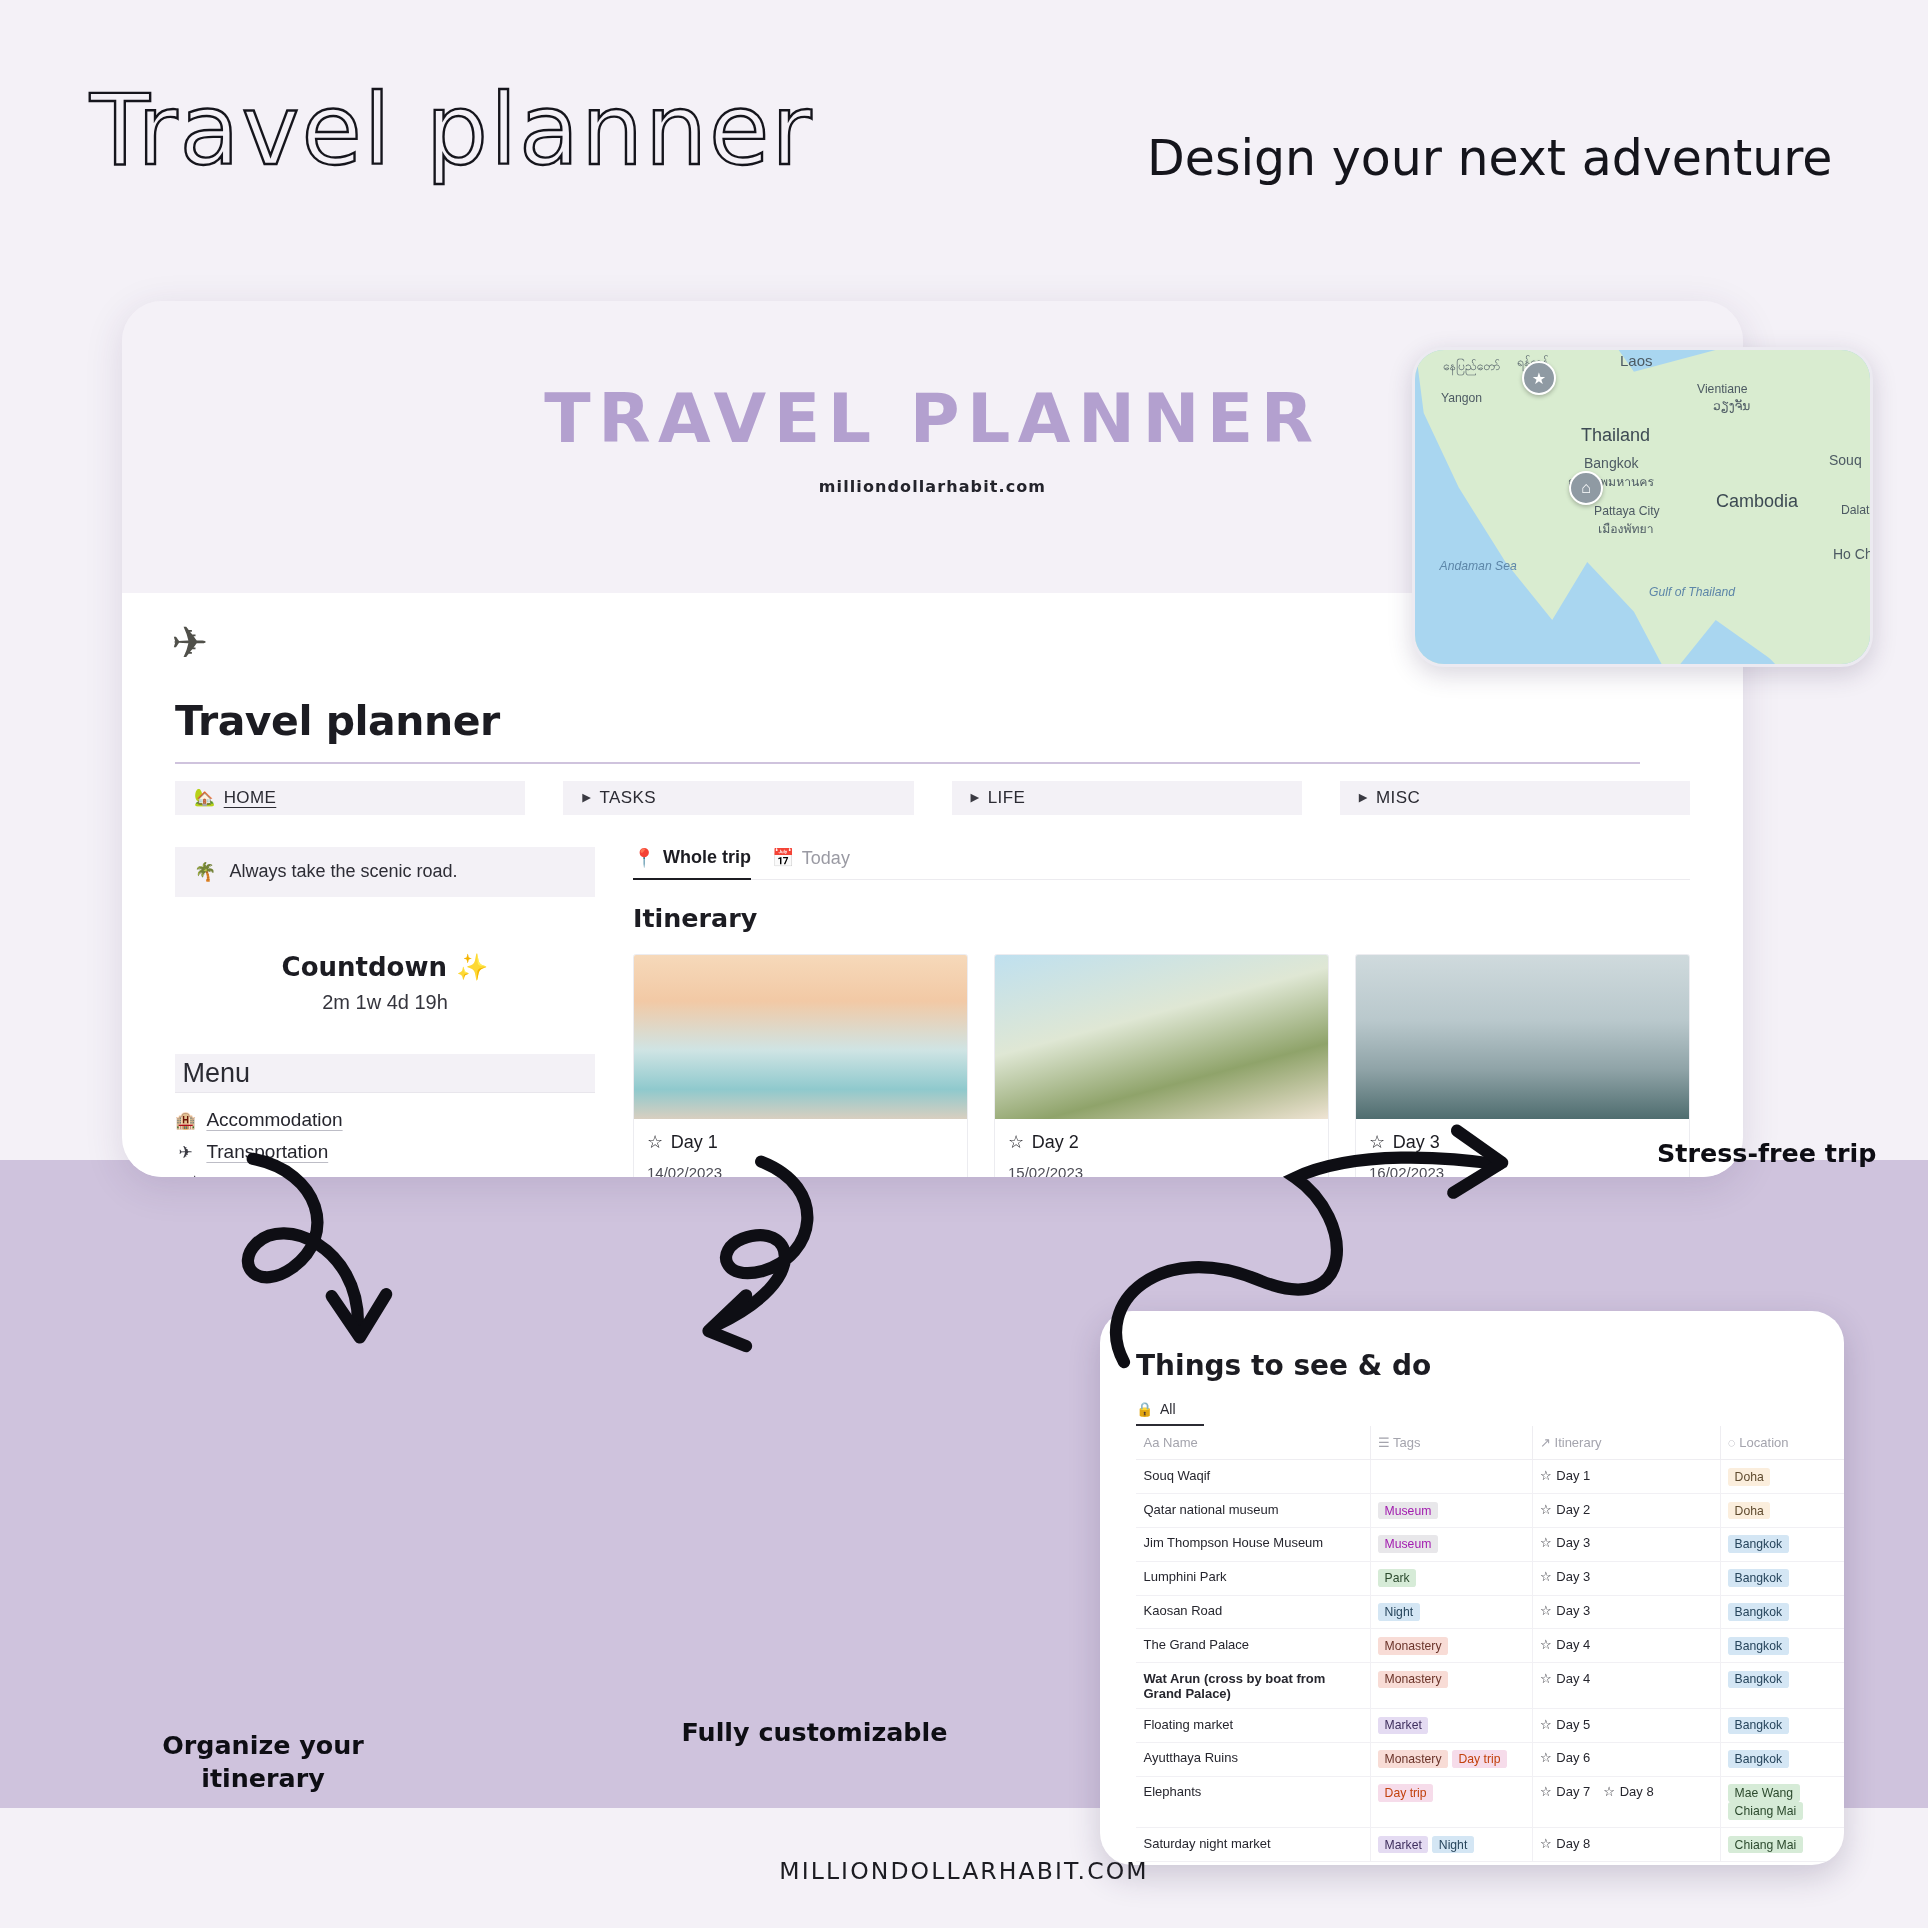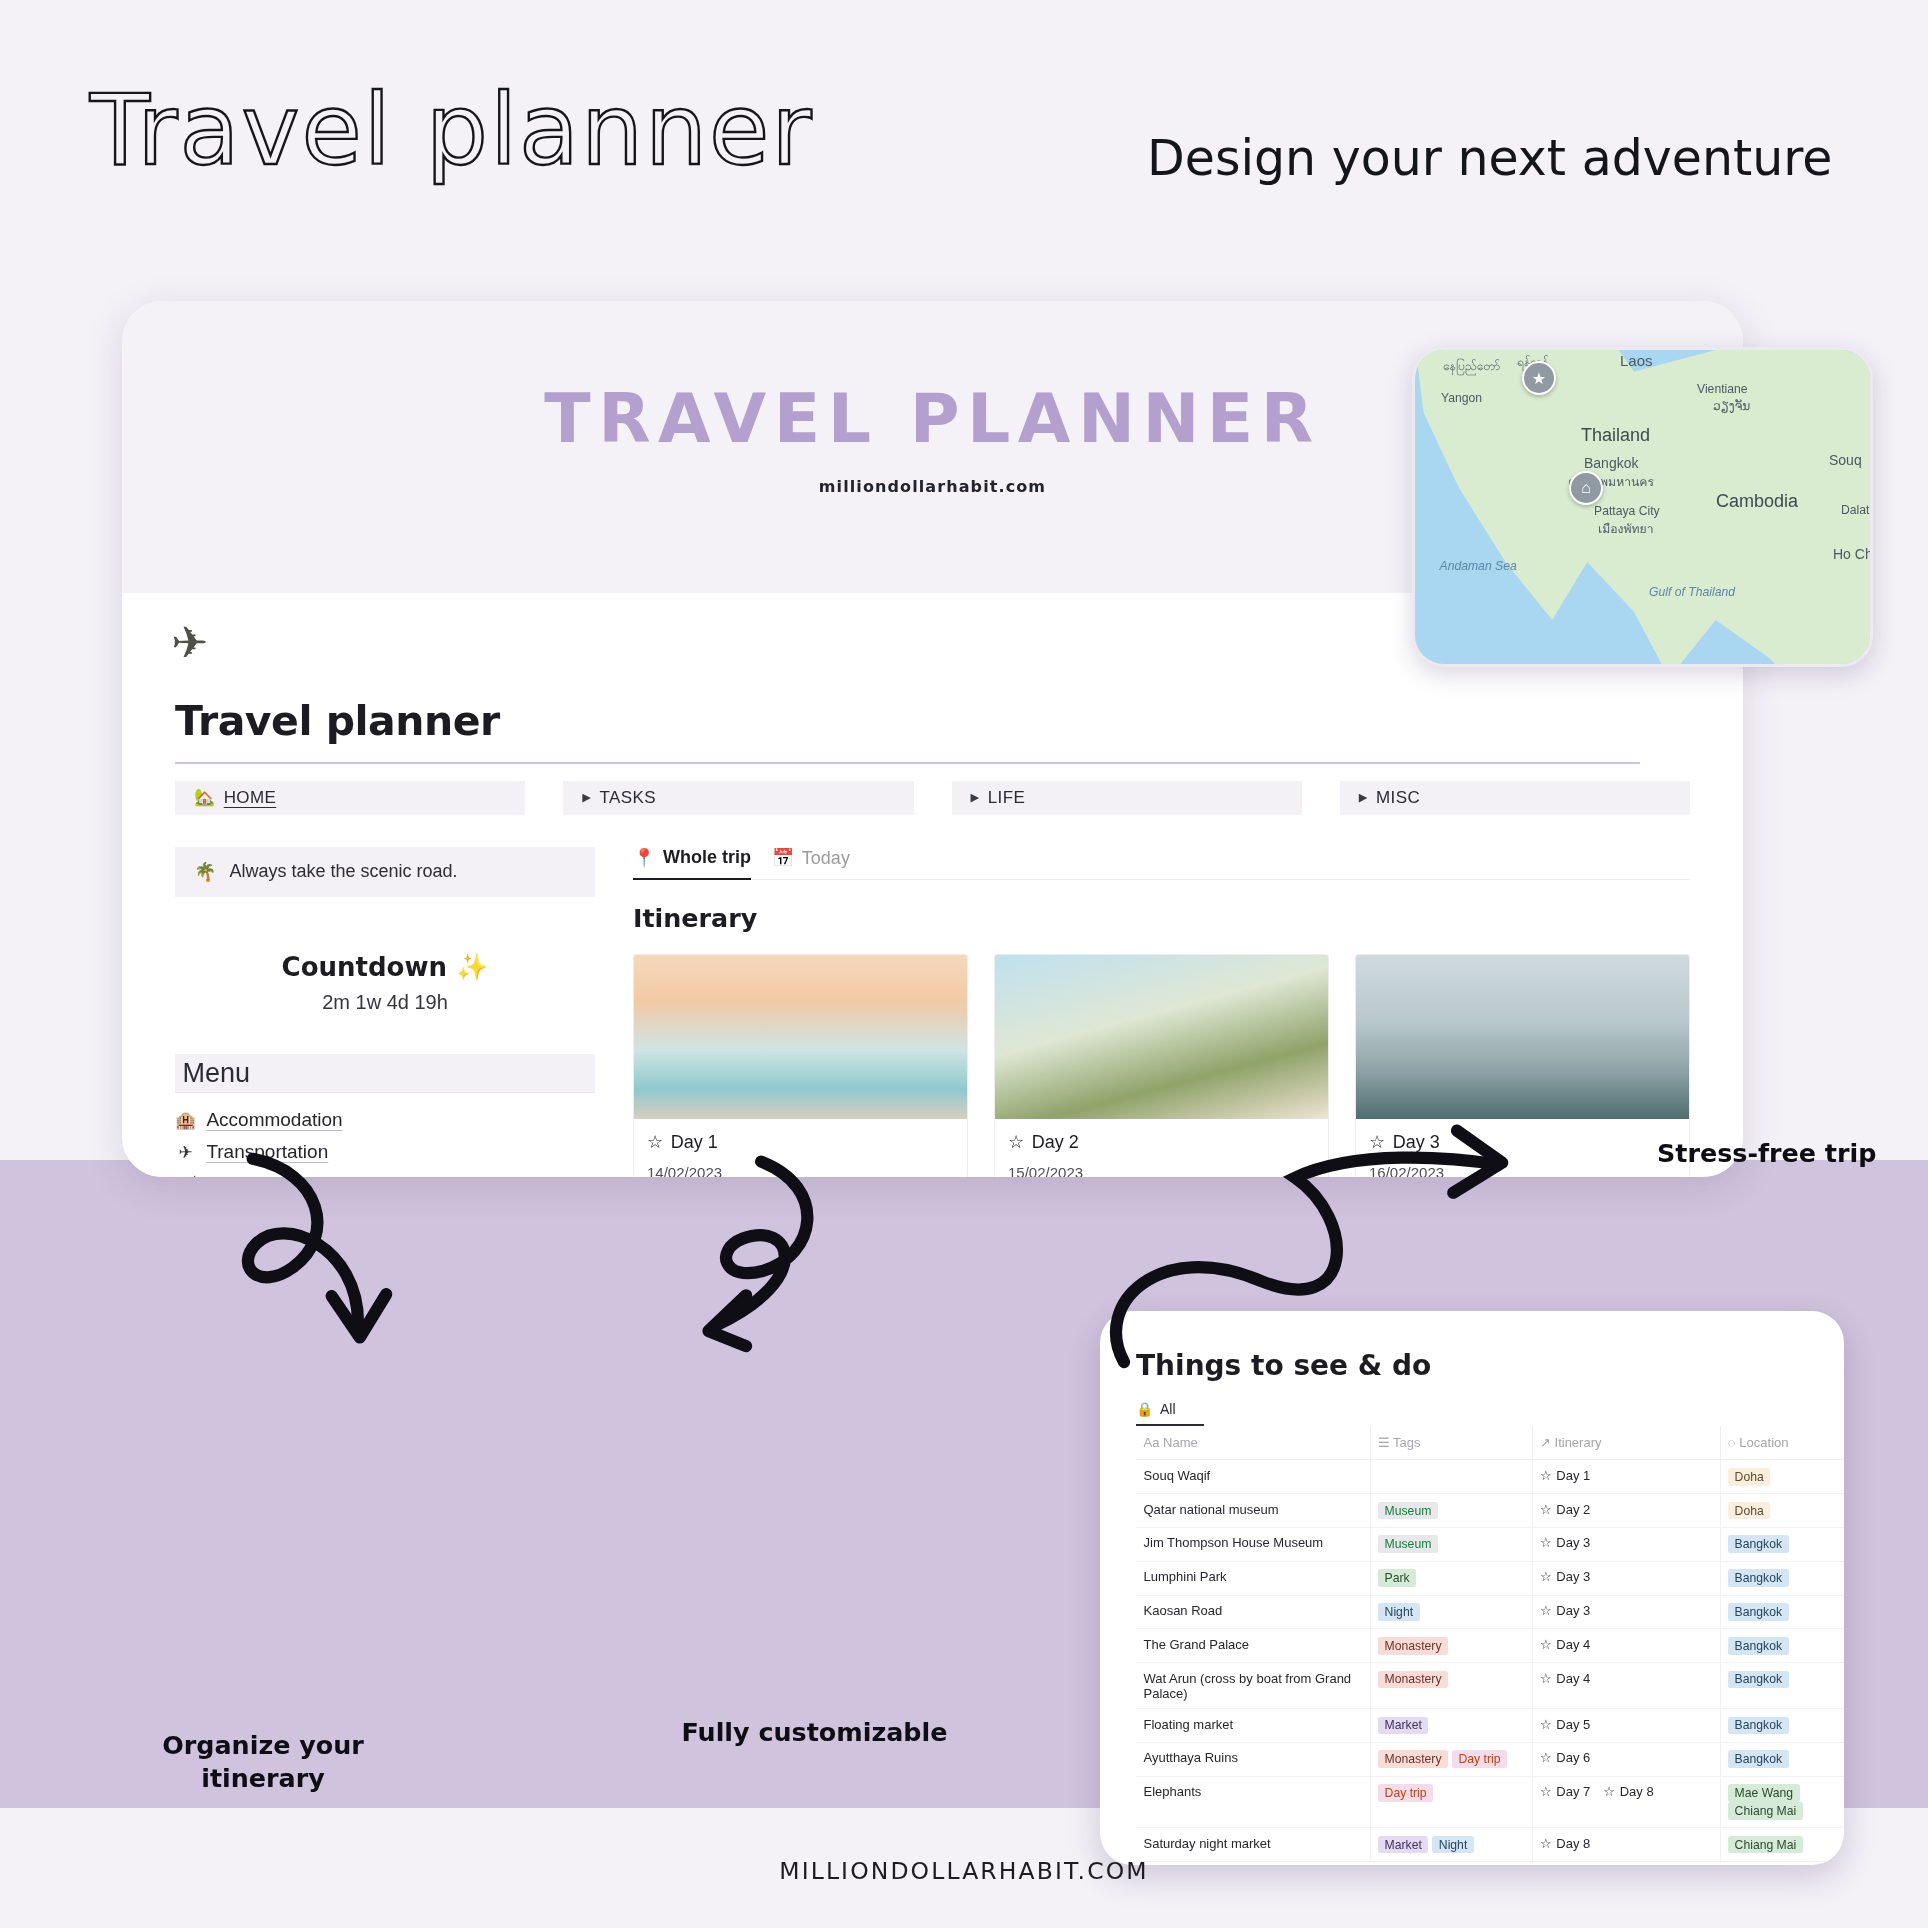--- a/index.html
+++ b/index.html
@@ -189,21 +189,21 @@
     border-right: 0.9px solid #eeedf1; }
   .tts-table td { font-size: 13px; color: #26262e; padding: 7.5px 7.5px;
     border-bottom: 0.9px solid #f1f0f4; border-right: 0.9px solid #f1f0f4;
     vertical-align: top; }
   .tts-table .col-name { width: 234px; }
   .tts-table .col-tags { width: 162px; }
   .tts-table .col-itin { width: 188px; }
   .tts-table .col-loc  { width: 158px; }
   .tpill { display: inline-block; padding: 1.9px 6.6px; border-radius: 2.8px;
     font-size: 12.2px; margin-right: 3.8px; }
-  .tp-gray { background: #e8e7ea; color: #15803d; }
+  .tp-gray { background: #e8e7ea; color: #a21caf; }
   .tp-green{ background: #d6ebd7; color: #2c4a2e; }
   .tp-blue { background: #d4e6f4; color: #27455c; }
   .tp-red  { background: #f8dcd6; color: #6b342a; }
   .tp-purple{background: #e4dbf2; color: #3f2f5e; }
   .tp-pink { background: #f6dcea; color: #c2410c; }
   .tp-yellow{background: #fbeedd; color: #5e4a2e; }
   .day-cell { display: inline-flex; align-items: center; gap: 4.7px; margin-right: 13px; }
   .tts-new { display: flex; align-items: center; gap: 6.6px; padding: 9.4px 7.5px;
     font-size: 13px; color: #a4a4ad; }
 
@@ -452,21 +452,21 @@
         <tr>
           <td style="font-weight: 400;">The Grand Palace</td>
           <td><span class="tpill tp-red">Monastery</span></td>
           <td><span class="day-cell">
               <span>☆</span>
               <span>Day 4</span>
             </span></td>
           <td><span class="tpill tp-blue">Bangkok</span></td>
         </tr>
         <tr>
-          <td style="font-weight: 400;">Wat Arun (cross by boat from Grand Palace)</td>
+          <td style="font-weight: 700;">Wat Arun (cross by boat from Grand Palace)</td>
           <td><span class="tpill tp-red">Monastery</span></td>
           <td><span class="day-cell">
               <span>☆</span>
               <span>Day 4</span>
             </span></td>
           <td><span class="tpill tp-blue">Bangkok</span></td>
         </tr>
         <tr>
           <td style="font-weight: 400;">Floating market</td>
           <td><span class="tpill tp-purple">Market</span></td>

